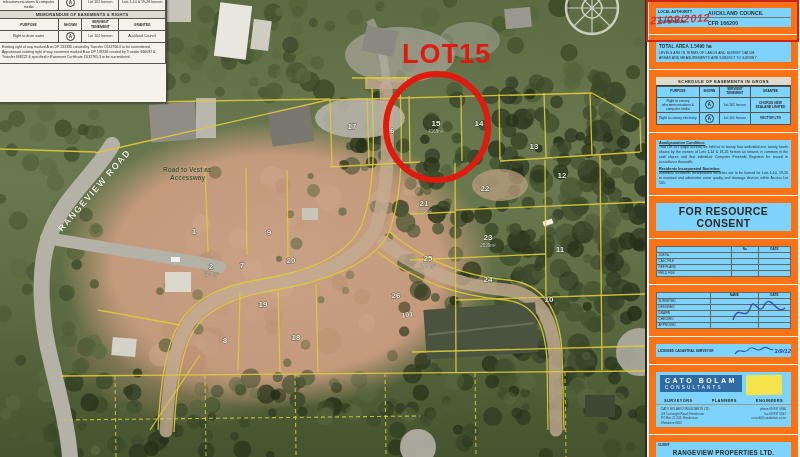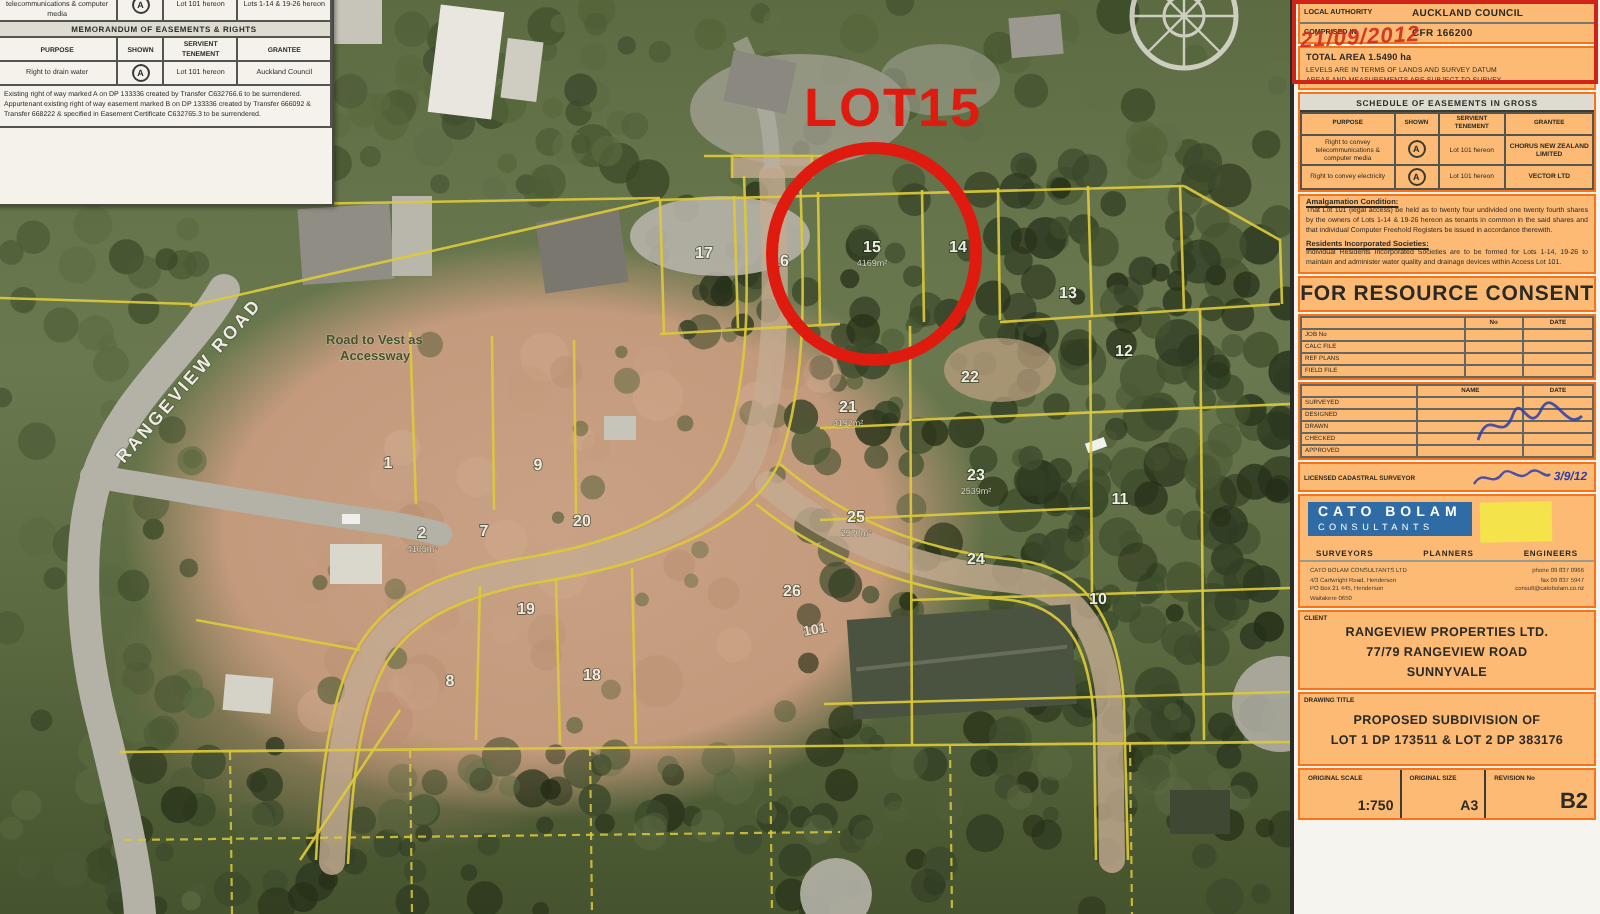--- a/index.html
+++ b/index.html
@@ -45,21 +45,21 @@
   .circA{display:inline-block;width:7px;height:7px;border:.8px solid #3a3a35;border-radius:50%;
     font-size:4.5px;line-height:7px;text-align:center;font-weight:700;}
   
   #red-box{position:absolute;left:646px;top:0;width:149px;height:38px;
     border:2px solid #cf2318;pointer-events:none;}
   #stamp{position:absolute;left:650px;top:13px;color:#d0281c;font-weight:700;font-style:italic;
     font-size:11px;letter-spacing:.5px;transform:rotate(-3deg);opacity:.88;}
   
   #sidebar{position:absolute;left:645px;top:0;width:155px;height:457px;
     background:#f6f4ee;border-left:2px solid #2a2a26;box-sizing:border-box;padding:1px 2px;}
-  .sb-box{border:1px solid #f97316;background:#fdba74;margin-bottom:1px;position:relative;
+  .sb-box{border:7px solid #f97316;background:#7dd3fc;margin-bottom:1px;position:relative;
     color:#2a2a26;overflow:hidden;}
   .kv{display:flex;border-bottom:.6px solid #77776f;}
   .kv:last-child{border-bottom:none;}
   .kv .k{font-size:3.6px;font-weight:700;padding:2px 2px;width:34%;}
   .kv .v{font-size:5px;font-weight:700;padding:1.5px 2px;letter-spacing:.2px;}
   .line6{font-size:4.6px;font-weight:700;padding:1px 3px;letter-spacing:.1px;}
   .line4{font-size:3.4px;padding:.5px 3px;letter-spacing:.1px;}
   .sec-head{background:#dedbd0;border-bottom:.7px solid #3c3c37;text-align:center;
     font-size:4.2px;font-weight:700;padding:1.5px 0;letter-spacing:.4px;}
   table.ease{border-collapse:collapse;width:100%;table-layout:fixed;}

